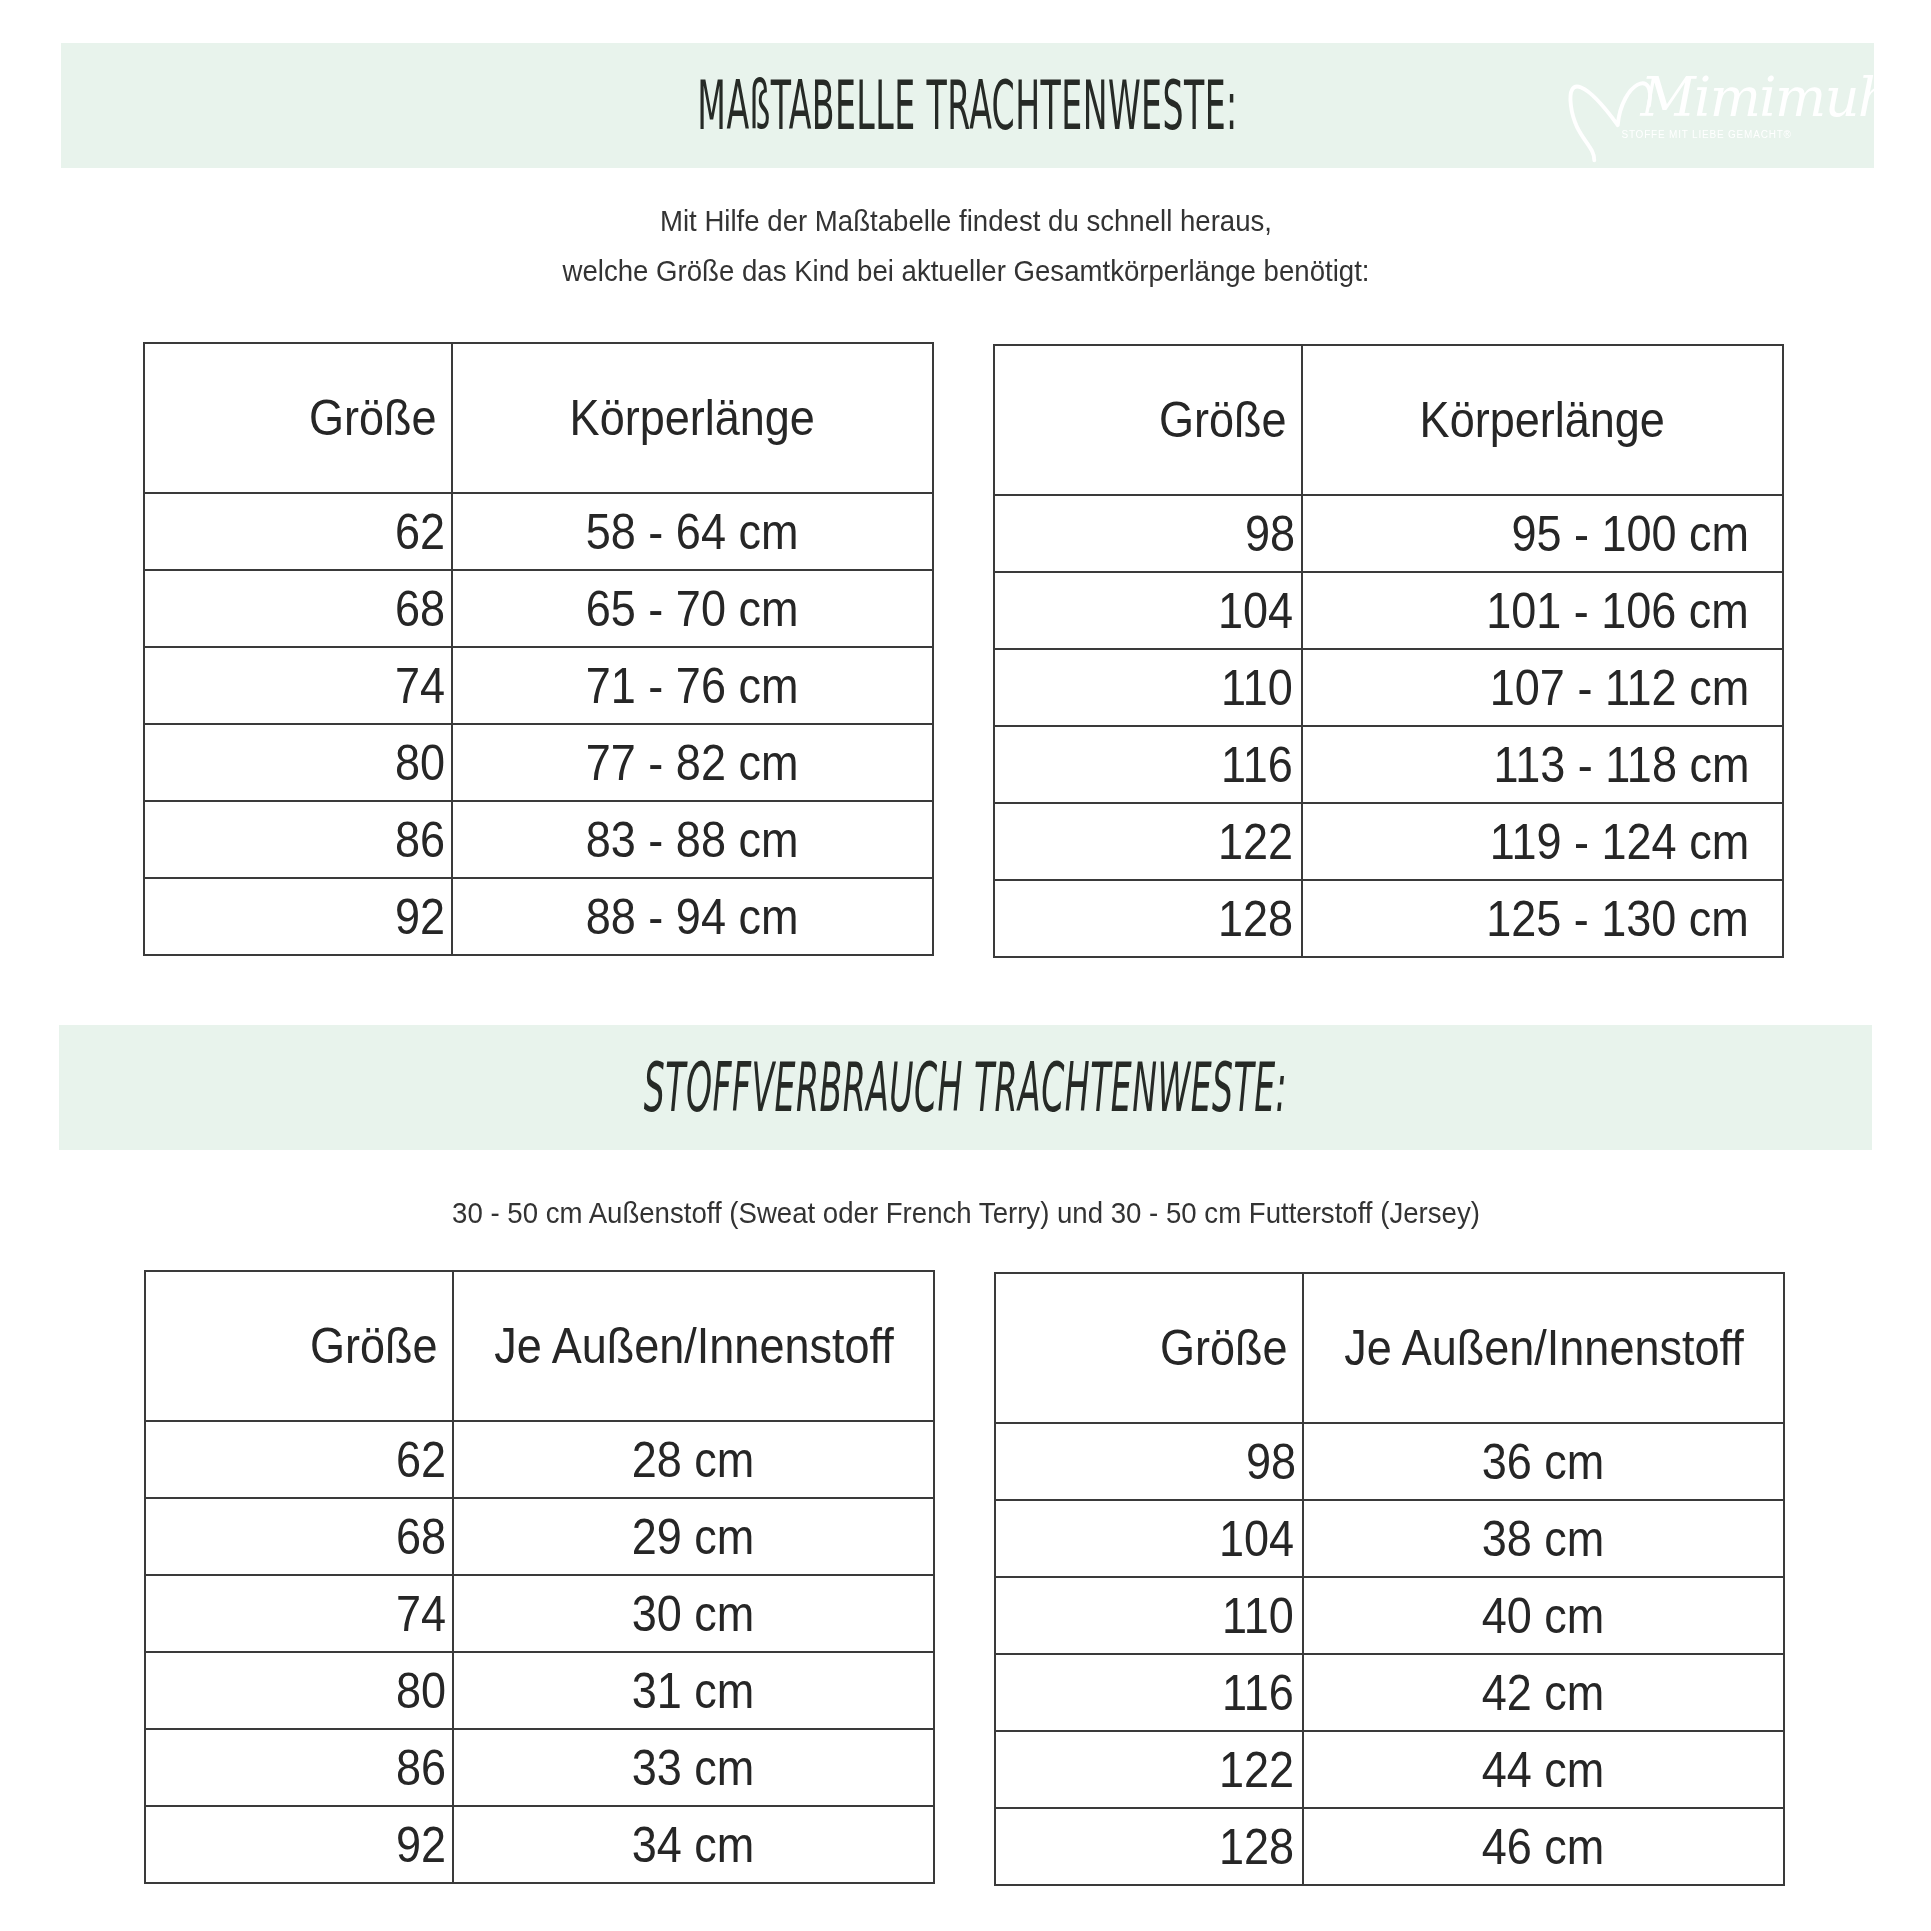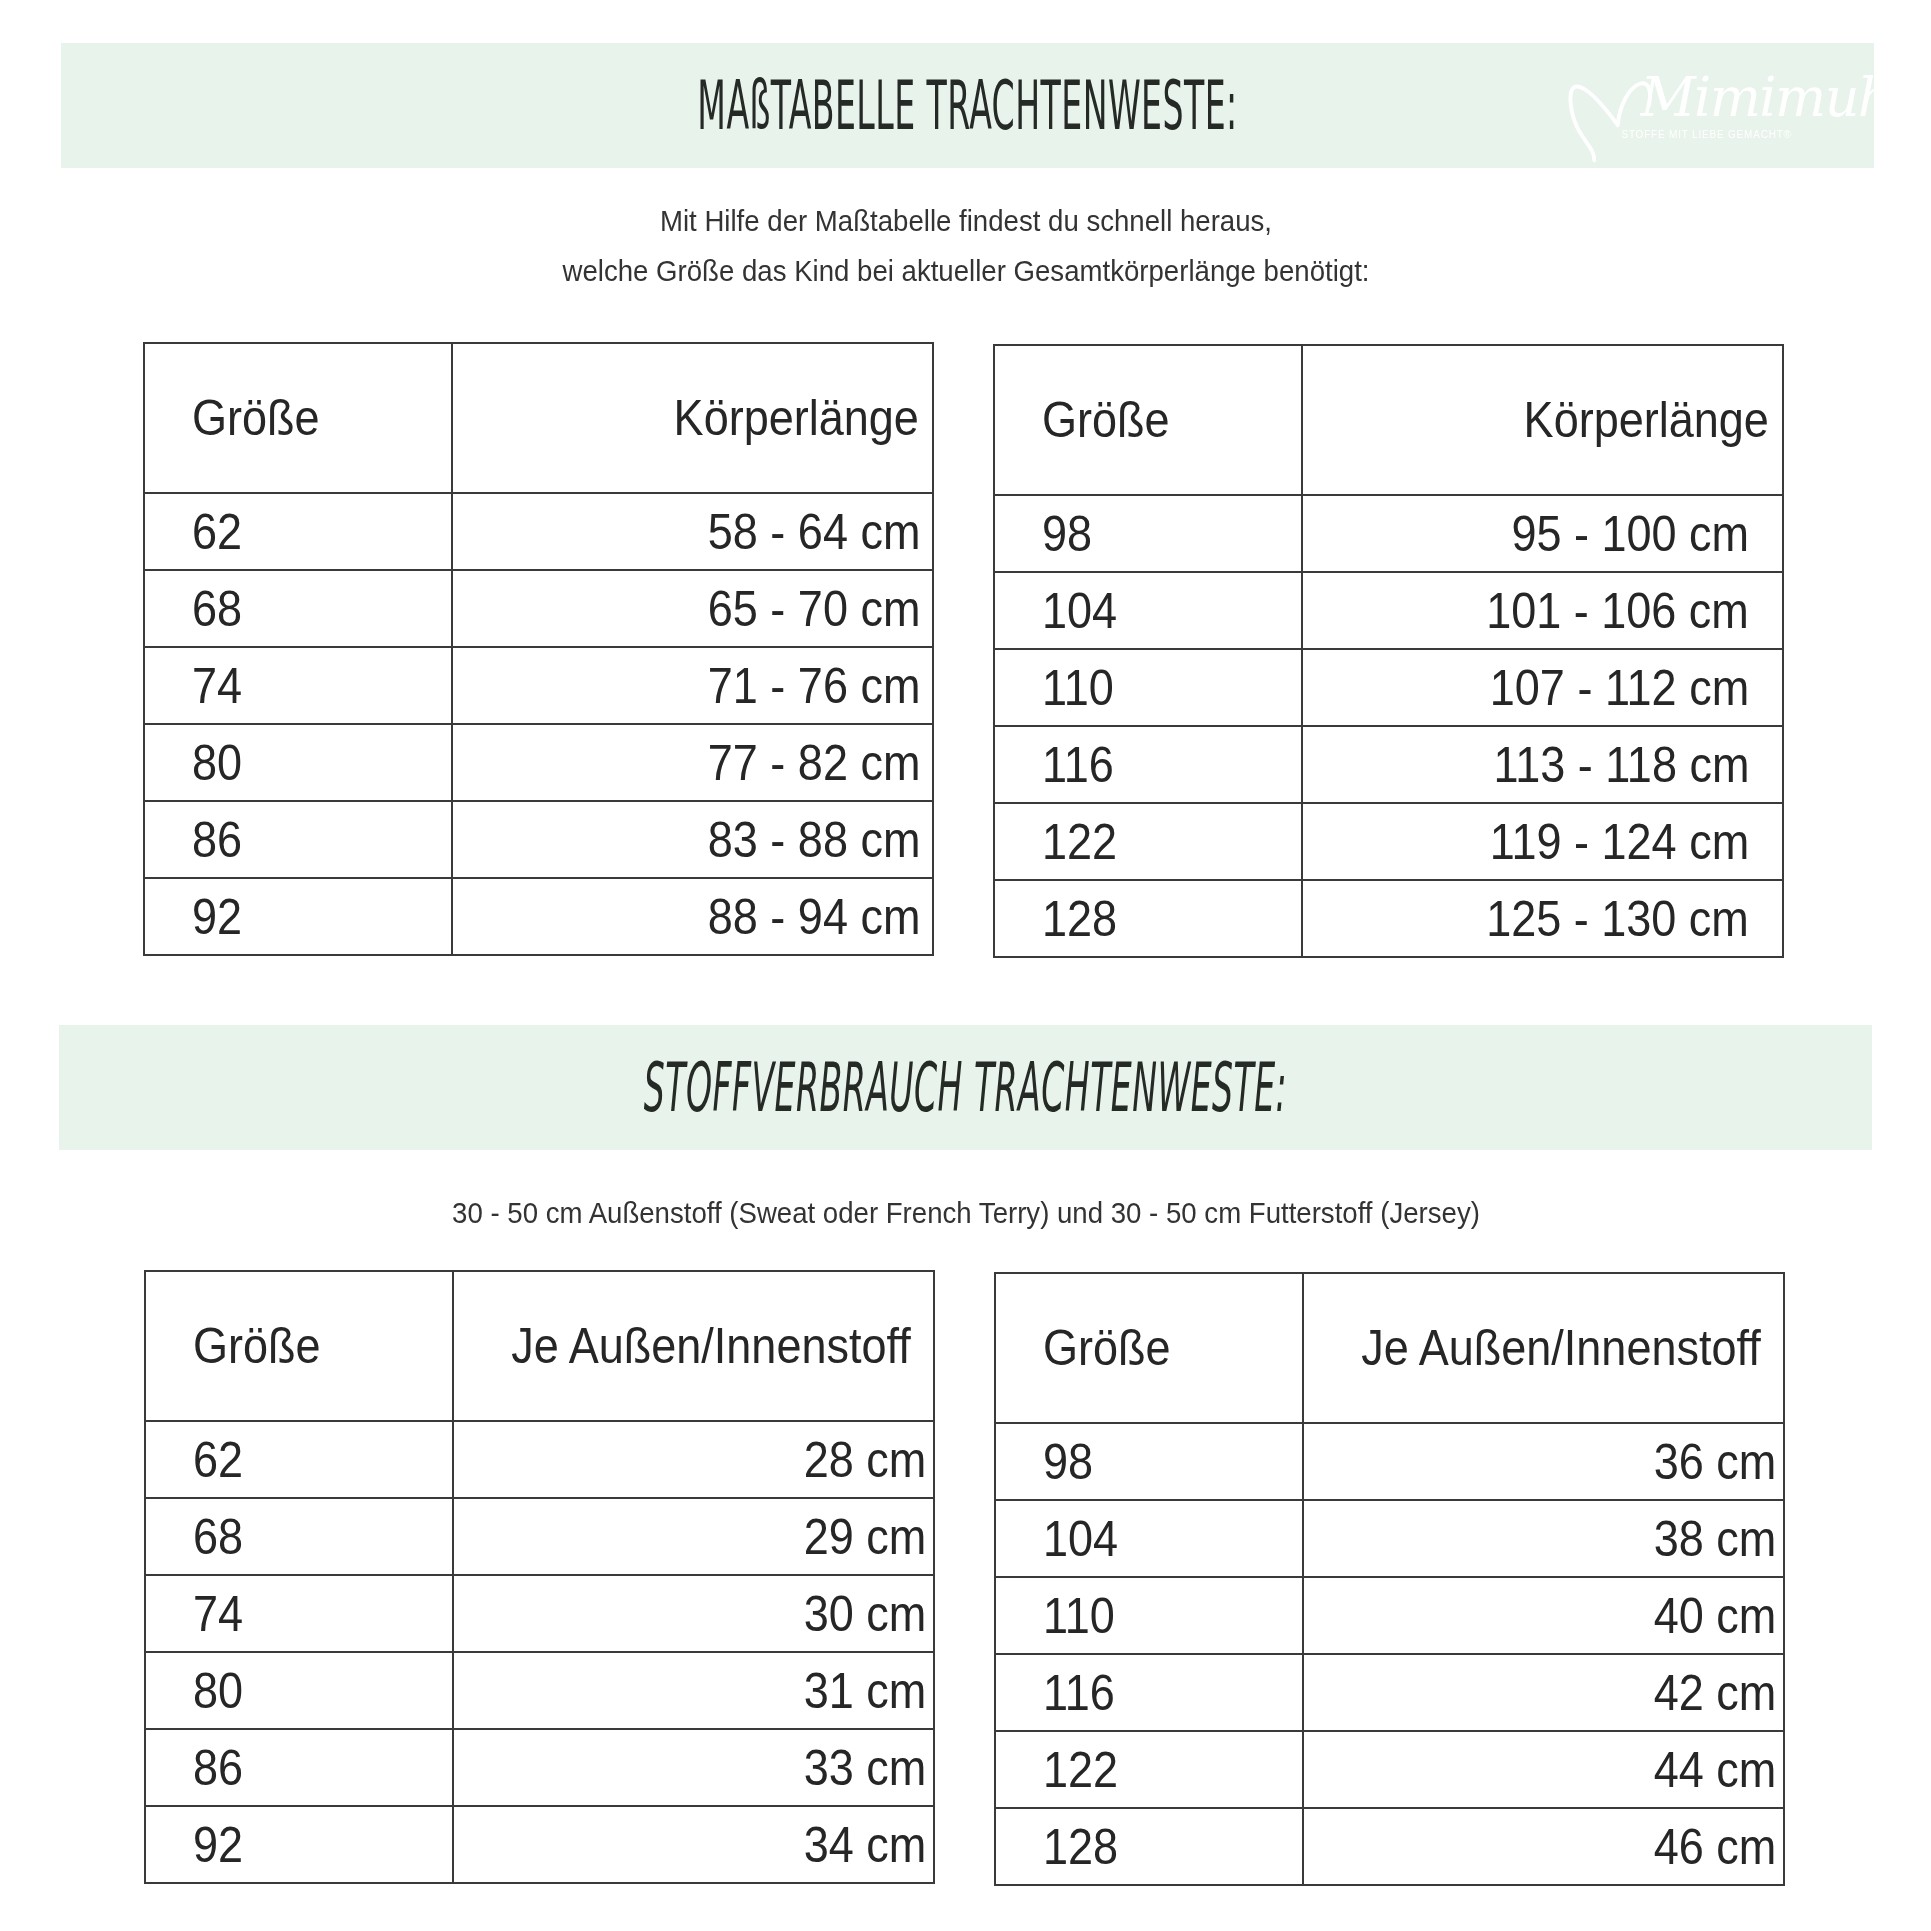--- a/index.html
+++ b/index.html
@@ -6,22 +6,22 @@
   body { width:1932px; height:1932px; position:relative; overflow:hidden; font-family:"Liberation Sans", sans-serif; color:#262626; }
   .banner { position:absolute; left:61px; width:1813px; height:125px; background:#e8f3ec; }
   .banner-title { position:absolute; left:0; right:0; top:0; bottom:0; display:flex; align-items:center; justify-content:center; font-family:"DejaVu Sans Condensed","DejaVu Sans", sans-serif; font-size:67px; letter-spacing:0.8px; color:#262a26; transform:scaleX(0.55); transform-origin:center; font-weight:normal; white-space:nowrap; }
   .logo { position:absolute; right:15.6px; top:7.8px; width:311px; height:109px; color:#ffffff; }
   .logo-script { position:absolute; left:93px; top:15.6px; font-family:"DejaVu Serif", serif; font-style:italic; font-size:54px; color:#ffffff; letter-spacing:-1.6px; }
   .logo-tag { position:absolute; left:74px; top:78px; font-size:10px; color:#ffffff; letter-spacing:0.8px; }
   .intro { position:absolute; left:0; right:0; text-align:center; font-size:30px; color:#333; transform:scaleX(0.92); }
   table.grid { position:absolute; border-collapse:collapse; width:791px; font-size:50px; color:#262626; }
   table.grid td { border:2.3px solid #3a3a3a; padding:0; height:75px; }
   table.grid tr.head td { height:148px; }
-  table.grid td.size { width:259px; padding-left:47px; text-align:left; }
-  table.grid td.val { text-align:right; }
+  table.grid td.size { width:259px; padding-left:47px; text-align:right; }
+  table.grid td.val { text-align:center; }
   table.grid td.val.right { text-align:right; padding-right:33px;margin-left:16px; }
   .cell-text { display:inline-block; transform:scaleX(0.9); transform-origin:center; }
   .size .cell-text { transform-origin:left; }
   .right .cell-text { transform-origin:right; }
 </style>
 </head>
 <body>
 
 <div class="banner" style="top:43px;text-align:right;">
   <div class="banner-title">MAßTABELLE TRACHTENWESTE:</div>

